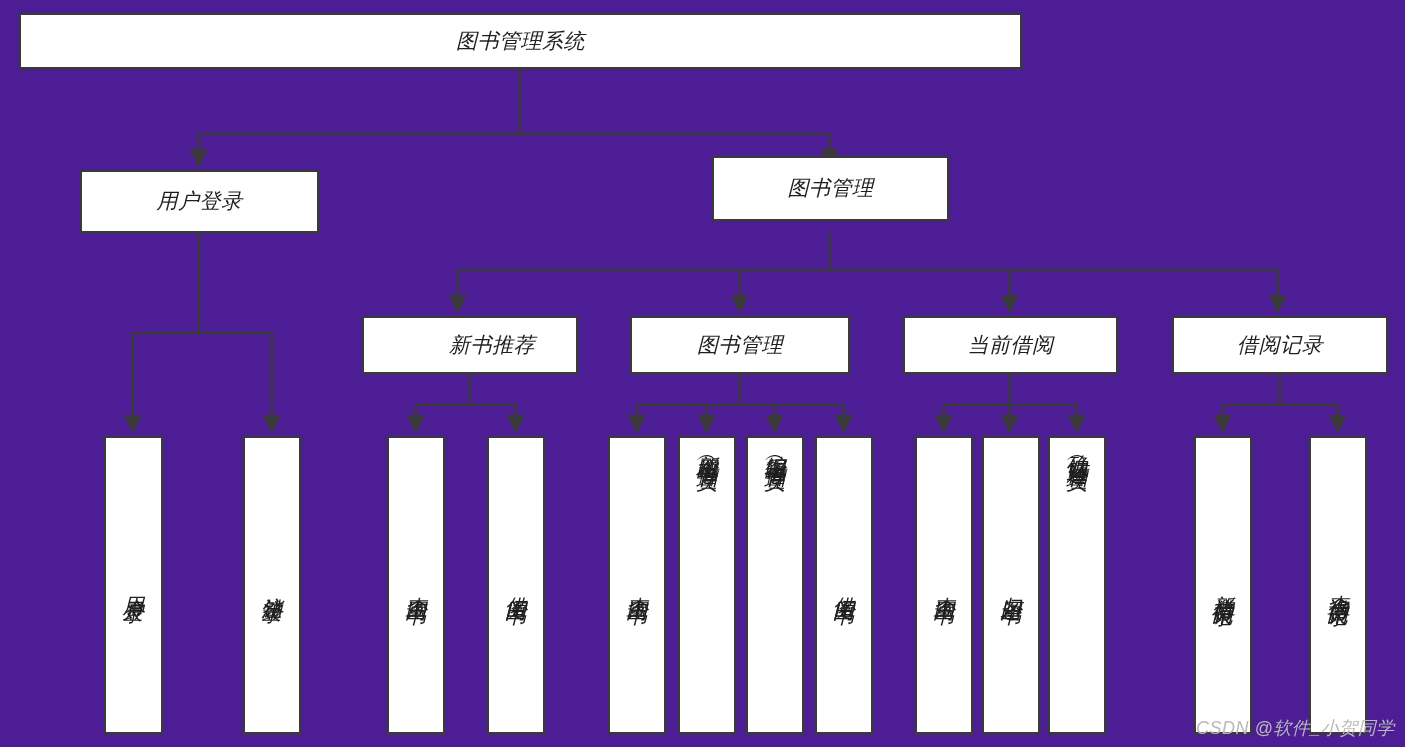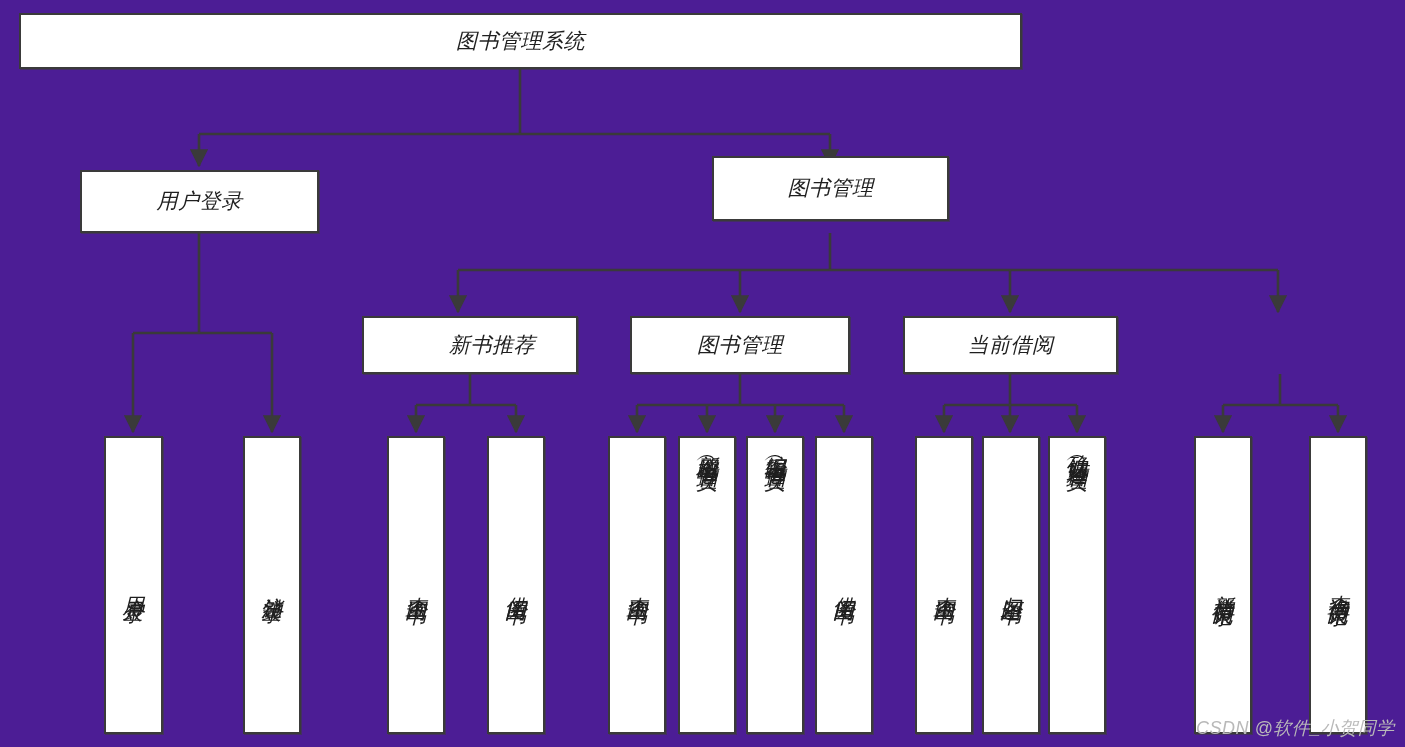--- a/index.html
+++ b/index.html
@@ -144,20 +144,23 @@
   </div>
 
   <div class="node" style="left:630px; top:316px; width:220px; height:58px;">
     <span class="lbl">图书管理</span>
   </div>
 
   <div class="node" style="left:903px; top:316px; width:215px; height:58px;align-items:center;">
     <span class="lbl">当前借阅</span>
   </div>
 
+  <div class="node" style="left:1172px; top:316px; width:216px; height:58px;">
+    <span class="lbl">借阅记录</span>
+  </div>
 
   <div class="node vertical v-center" style="left:104px; top:436px; width:59px; height:298px;">
     <span class="lbl">用户登录</span>
   </div>
 
   <div class="node vertical v-center" style="left:243px; top:436px; width:58px; height:298px;">
     <span class="lbl">注销登录</span>
   </div>
 
   <div class="node vertical v-center" style="left:387px; top:436px; width:58px; height:298px;">

